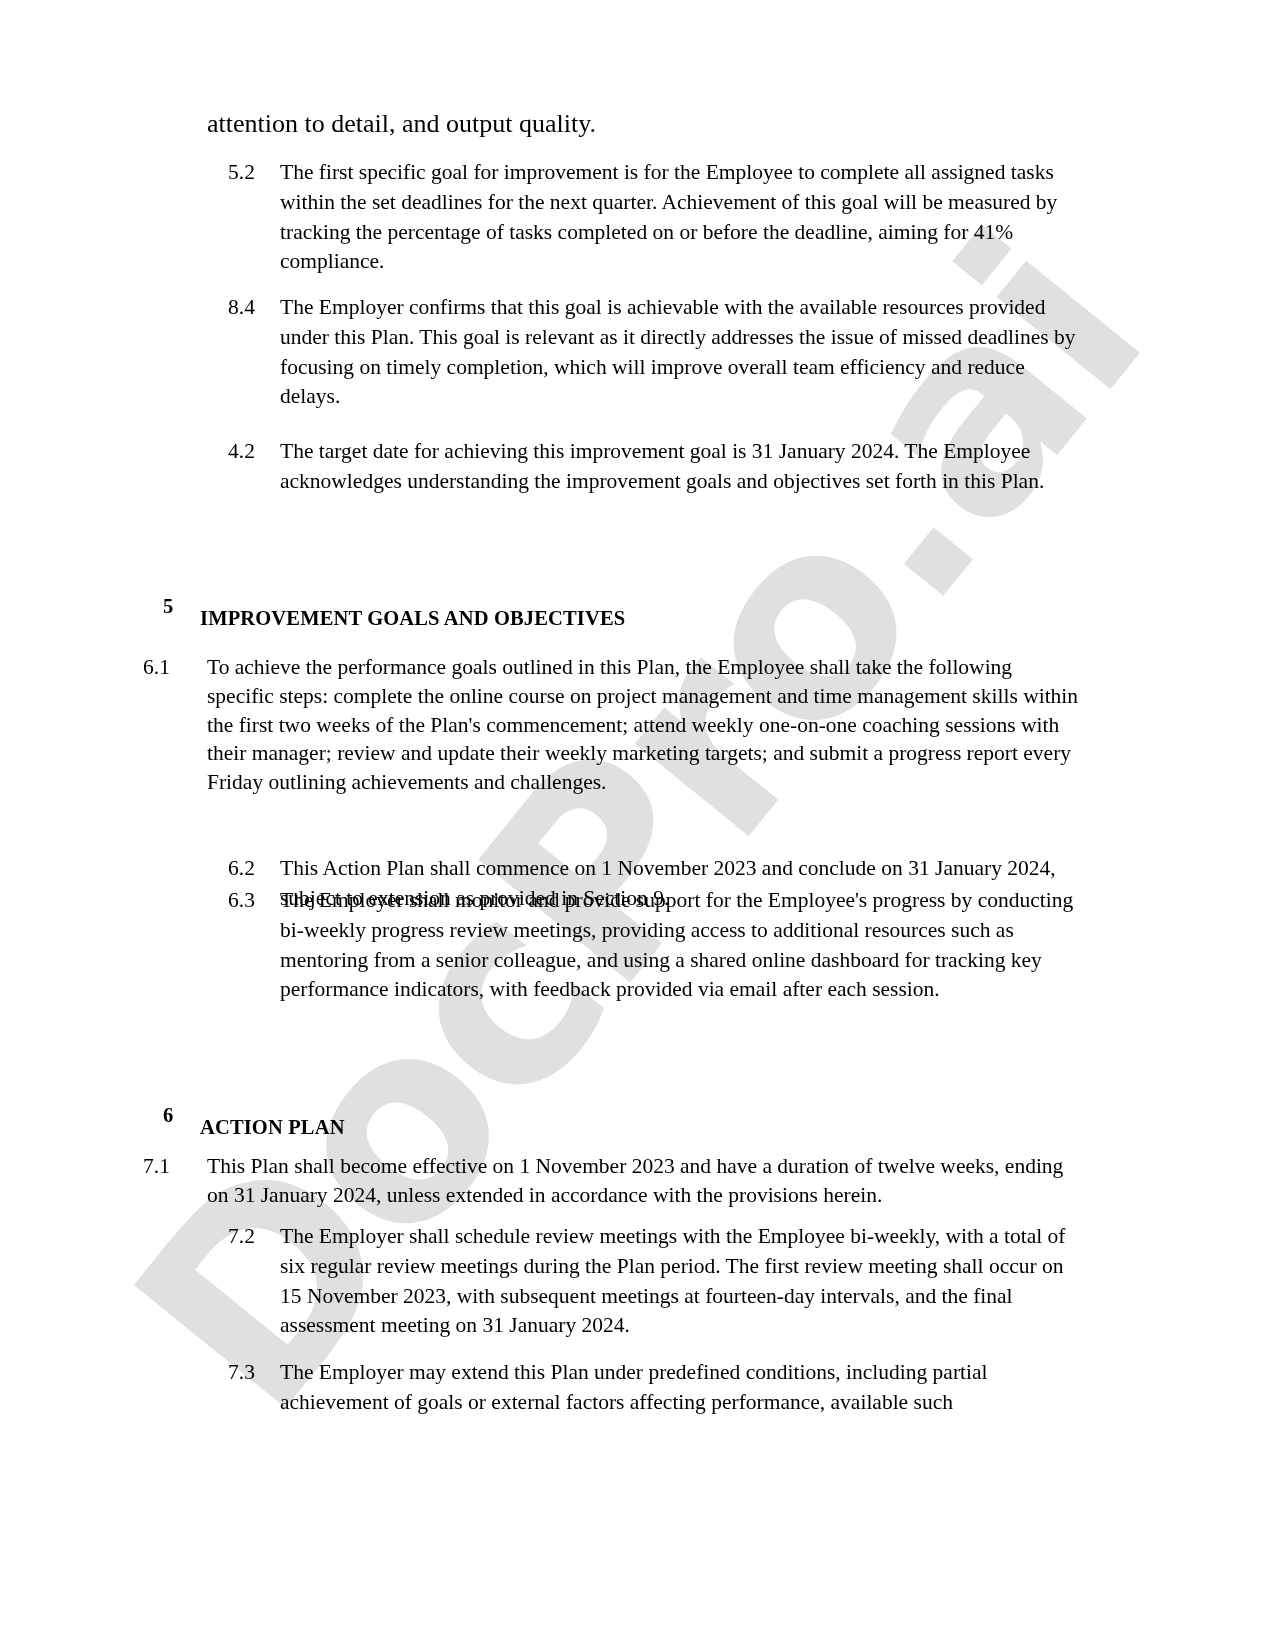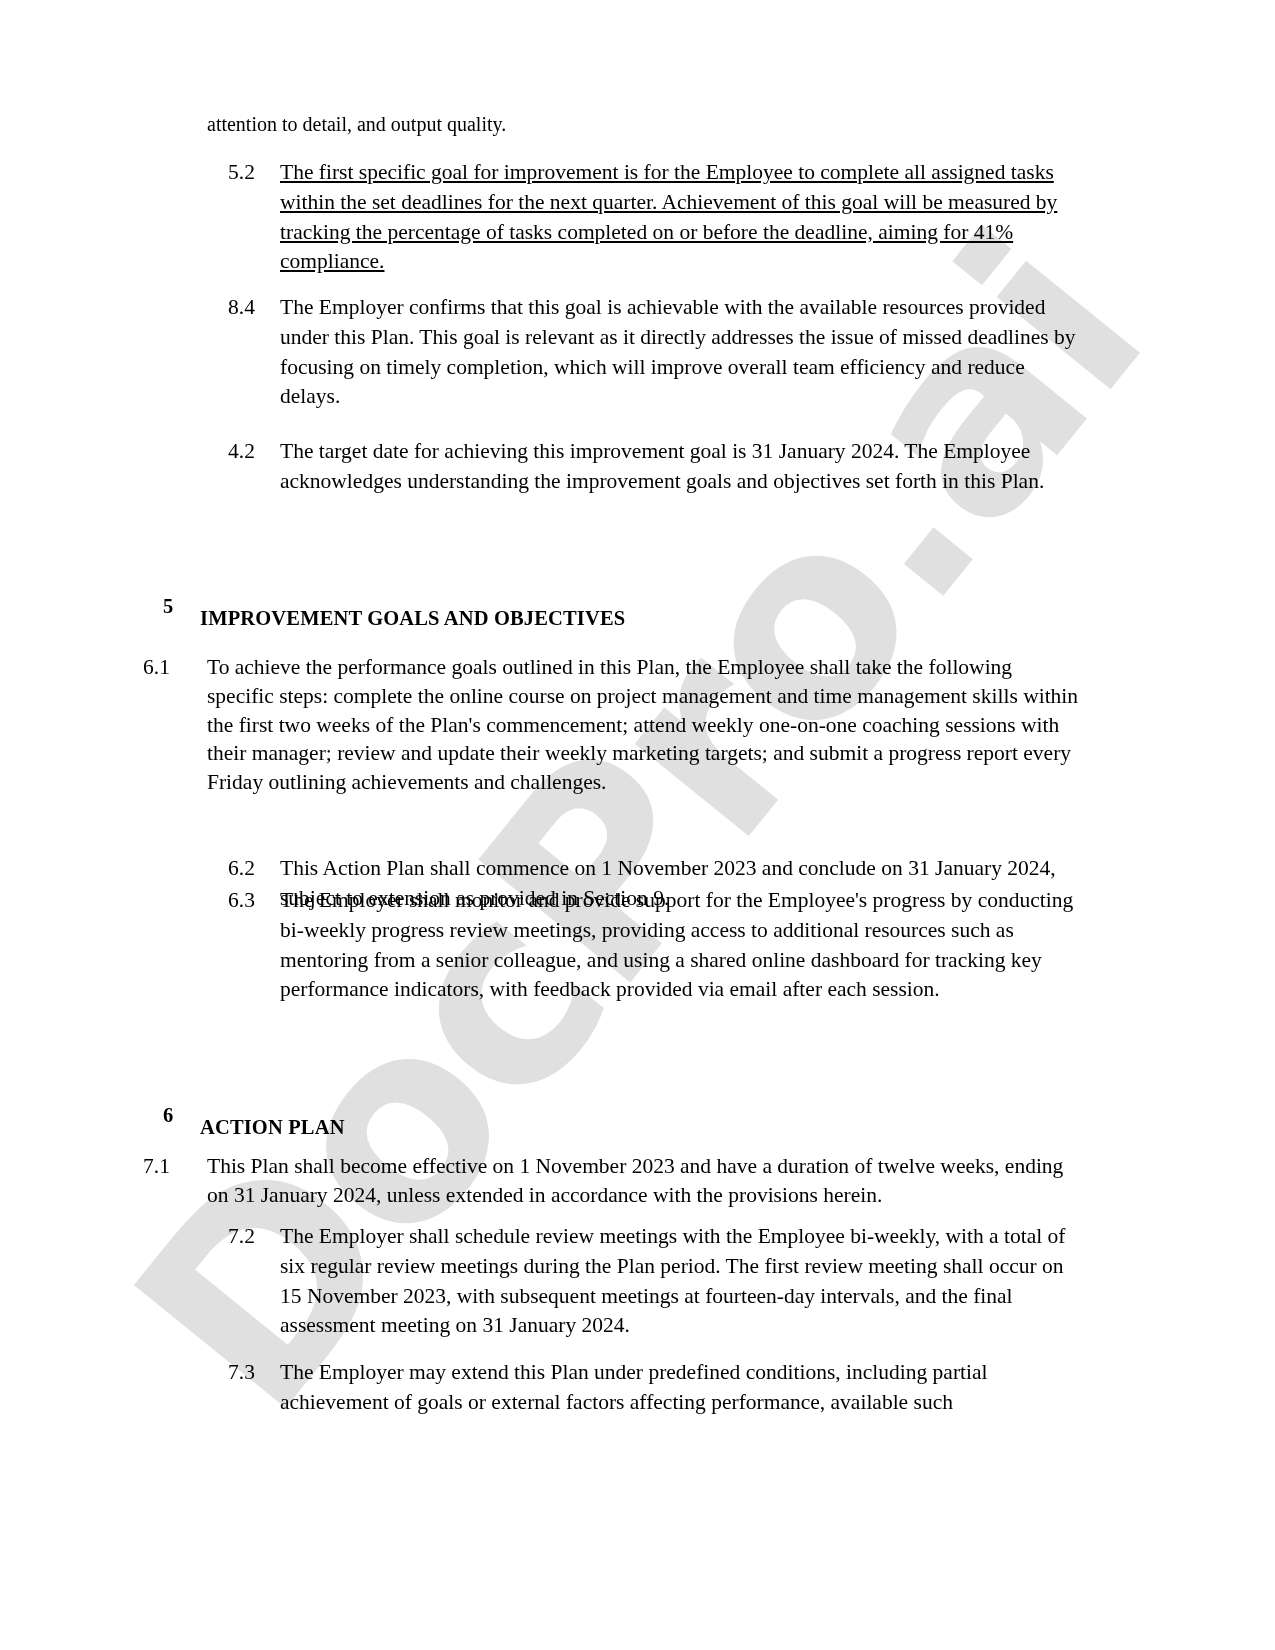--- a/index.html
+++ b/index.html
@@ -73,21 +73,21 @@
     text-align: left;
   }
   .para-l1 .body {
     display: block;
     margin-left: 64px;
   }
 
   .para-plain {
     left: 207px;
     width: 876px;
-    font-size: 20px;
+    font-size: 26px;
     line-height: 28.8px;
   }
 
   .para-l2 {
     left: 228px;
     width: 855px;
     font-size: 21.5px;
     line-height: 29.8px;
   }
   .para-l2 .num {
@@ -128,21 +128,21 @@
 <div class="page">
 
   <div class="watermark">
     <div class="watermark-text">DocPro.ai</div>
   </div>
 
   <div class="content">
 
     <div class="block para-plain" style="top: 110px;">attention to detail, and output quality.</div>
 
-    <div class="block para-l2" style="top: 158px; text-decoration: underline;">
+    <div class="block para-l2" style="top: 158px;">
       <span class="num">5.2</span>
       <span class="body">The first specific goal for improvement is for the Employee to complete all assigned tasks within the set deadlines for the next quarter. Achievement of this goal will be measured by tracking the percentage of tasks completed on or before the deadline, aiming for 41% compliance.</span>
     </div>
 
     <div class="block para-l2" style="top: 293px;">
       <span class="num">8.4</span>
       <span class="body">The Employer confirms that this goal is achievable with the available resources provided under this Plan. This goal is relevant as it directly addresses the issue of missed deadlines by focusing on timely completion, which will improve overall team efficiency and reduce delays.</span>
     </div>
 
     <div class="block para-l2" style="top: 437px;">

